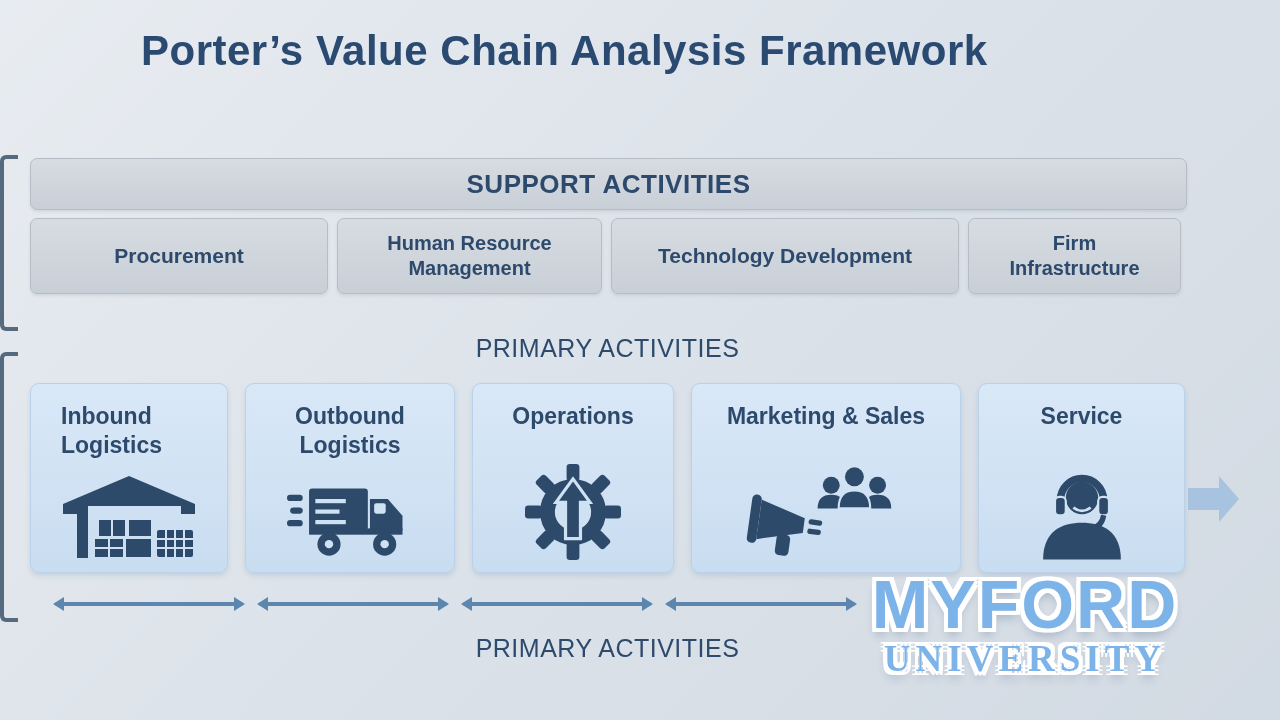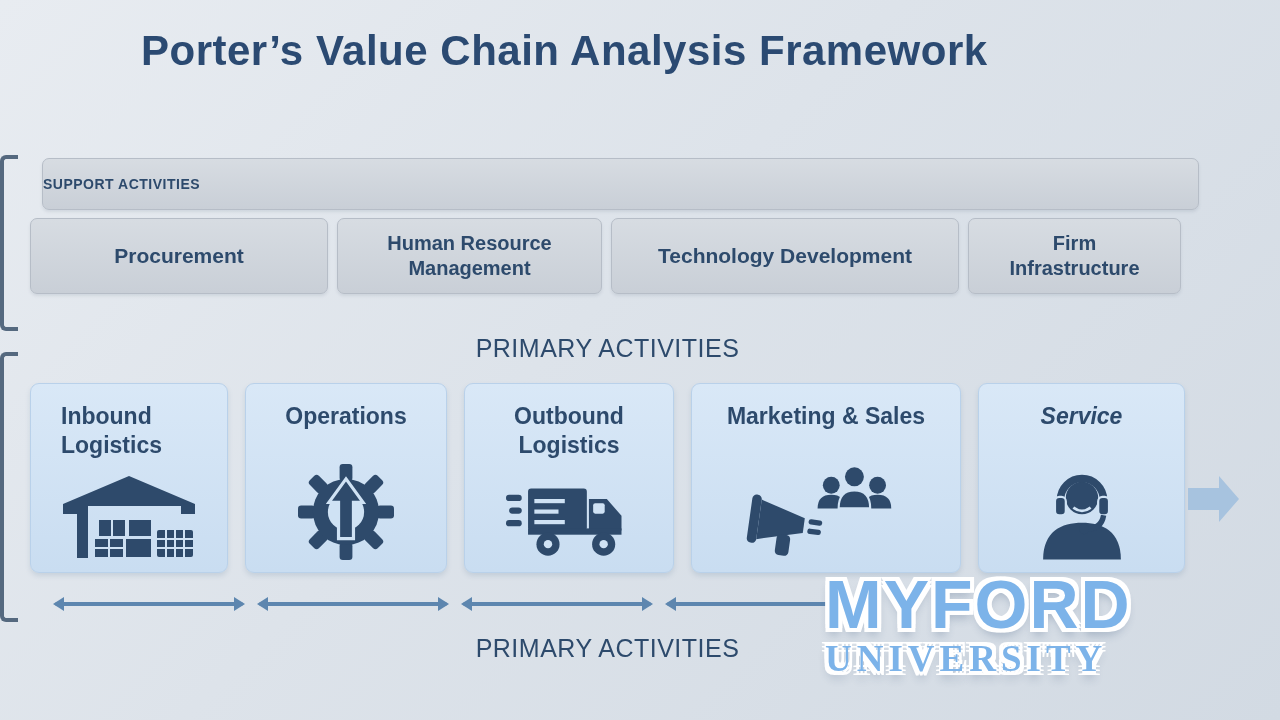--- a/index.html
+++ b/index.html
@@ -20,25 +20,25 @@
   
   .bracket{
     position:absolute;left:0;width:14px;
     border-left:4px solid #55697f;border-top:4px solid #55697f;border-bottom:4px solid #55697f;
     border-radius:6px 0 0 6px;
   }
   .bracket-support{top:155px;height:168px;}
   .bracket-primary{top:352px;height:262px;}
   
   .support-header{
-    position:absolute;left:42px;top:158px;width:1155px;height:50px;
+    position:absolute;left:30px;top:158px;width:1155px;height:50px;
     background:linear-gradient(180deg,#d7dce2,#c9cfd7);
     border:1px solid #b6bdc7;border-radius:7px;
-    display:flex;align-items:center;justify-content:flex-start;
-    font-size:14px;font-weight:700;color:#2d4a6c;letter-spacing:.5px;
+    display:flex;align-items:center;justify-content:center;
+    font-size:26px;font-weight:700;color:#2d4a6c;letter-spacing:.5px;
     box-shadow:0 2px 3px rgba(100,115,135,.15);
   }
   .support-row{
     position:absolute;left:30px;top:218px;width:1155px;height:76px;
     display:flex;gap:9px;
   }
   .sbox{
     background:linear-gradient(180deg,#d7dce2,#c9cfd7);
     border:1px solid #b6bdc7;border-radius:7px;
     display:flex;align-items:center;justify-content:center;text-align:center;
@@ -66,21 +66,21 @@
   .pbox{
     background:linear-gradient(180deg,#d9e8f7,#c9ddf1);
     border:1px solid #b9d1ea;border-radius:9px;
     display:flex;flex-direction:column;align-items:center;
     box-shadow:0 3px 5px rgba(90,120,150,.18);
   }
   .pbox-1{width:196px;}
   .pbox-2{width:200px;}
   .pbox-3{width:208px;}
   .pbox-4{width:268px;justify-content:center;}
-  .pbox-5{width:205px;font-style:italic;}
+  .pbox-5{width:205px;}
   .pbox-label{
     font-size:23px;font-weight:700;color:#2d4a6c;line-height:1.25;
     padding-top:18px;text-align:center;
   }
   .pbox-1 .pbox-label{align-self:flex-start;text-align:left;padding-left:30px;max-width:120px;}
   .pbox-3 .pbox-label{max-width:130px;}
   .pbox-icon{margin-top:auto;margin-bottom:12px;}
   .pbox-1 .pbox-icon{margin-bottom:14px;}
   
   .flow-arrow{position:absolute;left:1188px;top:473px;}
@@ -99,21 +99,21 @@
     border-color:transparent #5d86af transparent transparent;
   }
   .seg::after{
     content:"";position:absolute;right:-2px;top:50%;transform:translateY(-50%);
     width:0;height:0;border-style:solid;
     border-width:7px 0 7px 11px;
     border-color:transparent transparent transparent #5d86af;
   }
   
   .watermark{
-    position:absolute;left:825px;top:570px;width:400px;text-align:left;z-index:5;
+    position:absolute;left:825px;top:570px;width:400px;text-align:center;z-index:5;
     color:#7cb3e9;font-weight:800;
     text-shadow:
       -4px -4px 0 #fff, 4px -4px 0 #fff, -4px 4px 0 #fff, 4px 4px 0 #fff,
       0 -4px 0 #fff, 0 4px 0 #fff, -4px 0 0 #fff, 4px 0 0 #fff,
       0 7px 10px rgba(40,70,110,.3);
   }
   .watermark-line1{font-size:68px;line-height:1;letter-spacing:2px;}
   .watermark-line2{font-size:37px;line-height:1.15;letter-spacing:5px;font-family:Liberation Serif, serif;}
   .icon-fill{fill:#2e4a6b;}
   .icon-bg{fill:#cfe2f4;}
@@ -169,61 +169,61 @@
           <rect class="icon-fill" x="94" y="56" width="36" height="27" rx="2"></rect>
           <line x1="94" y1="65" x2="130" y2="65" stroke="#cfe2f4" stroke-width="2"></line>
           <line x1="94" y1="74" x2="130" y2="74" stroke="#cfe2f4" stroke-width="2"></line>
           <line x1="103" y1="56" x2="103" y2="83" stroke="#cfe2f4" stroke-width="2"></line>
           <line x1="112" y1="56" x2="112" y2="83" stroke="#cfe2f4" stroke-width="2"></line>
           <line x1="121" y1="56" x2="121" y2="83" stroke="#cfe2f4" stroke-width="2"></line>
         </g>
       </svg>
     </div>
 
+    <div class="pbox pbox-3">
+      <div class="pbox-label">Outbound Logistics</div>
+      <svg class="pbox-icon" width="126" height="80" viewBox="0 0 120 76">
+        <g class="icon-fill">
+          <rect x="0" y="14" width="15" height="6" rx="3"></rect>
+          <rect x="3" y="26" width="12" height="6" rx="3"></rect>
+          <rect x="0" y="38" width="15" height="6" rx="3"></rect>
+          <rect x="21" y="8" width="56" height="40" rx="3"></rect>
+          <polygon points="79,18 96,18 110,34 110,48 79,48"></polygon>
+          <rect x="21" y="46" width="89" height="6"></rect>
+        </g>
+        <line x1="27" y1="20" x2="56" y2="20" stroke="#cfe2f4" stroke-width="4"></line>
+        <line x1="27" y1="30" x2="50" y2="30" stroke="#cfe2f4" stroke-width="4"></line>
+        <line x1="27" y1="40" x2="56" y2="40" stroke="#cfe2f4" stroke-width="4"></line>
+        <rect x="83" y="22" width="11" height="10" rx="2" fill="#cfe2f4"></rect>
+        <circle class="icon-fill" cx="40" cy="61" r="11"></circle>
+        <circle class="icon-bg" cx="40" cy="61" r="4"></circle>
+        <circle class="icon-fill" cx="93" cy="61" r="11"></circle>
+        <circle class="icon-bg" cx="93" cy="61" r="4"></circle>
+      </svg>
+    </div>
+
     <div class="pbox pbox-2">
       <div class="pbox-label">Operations</div>
       <svg class="pbox-icon" width="96" height="96" viewBox="0 0 90 90">
         <g class="icon-fill">
           <rect x="39" y="0" width="12" height="16" rx="3"></rect>
           <rect x="39" y="0" width="12" height="16" rx="3" transform="rotate(45 45 45)"></rect>
           <rect x="39" y="0" width="12" height="16" rx="3" transform="rotate(90 45 45)"></rect>
           <rect x="39" y="0" width="12" height="16" rx="3" transform="rotate(135 45 45)"></rect>
           <rect x="39" y="0" width="12" height="16" rx="3" transform="rotate(180 45 45)"></rect>
           <rect x="39" y="0" width="12" height="16" rx="3" transform="rotate(225 45 45)"></rect>
           <rect x="39" y="0" width="12" height="16" rx="3" transform="rotate(270 45 45)"></rect>
           <rect x="39" y="0" width="12" height="16" rx="3" transform="rotate(315 45 45)"></rect>
           <circle cx="45" cy="45" r="31"></circle>
         </g>
         <circle class="icon-bg" cx="45" cy="45" r="17"></circle>
         <polygon class="icon-fill" points="45,14 61,36 52,36 52,70 38,70 38,36 29,36" stroke="#cfe2f4" stroke-width="3"></polygon>
       </svg>
     </div>
 
-    <div class="pbox pbox-3">
-      <div class="pbox-label">Outbound Logistics</div>
-      <svg class="pbox-icon" width="126" height="80" viewBox="0 0 120 76">
-        <g class="icon-fill">
-          <rect x="0" y="14" width="15" height="6" rx="3"></rect>
-          <rect x="3" y="26" width="12" height="6" rx="3"></rect>
-          <rect x="0" y="38" width="15" height="6" rx="3"></rect>
-          <rect x="21" y="8" width="56" height="40" rx="3"></rect>
-          <polygon points="79,18 96,18 110,34 110,48 79,48"></polygon>
-          <rect x="21" y="46" width="89" height="6"></rect>
-        </g>
-        <line x1="27" y1="20" x2="56" y2="20" stroke="#cfe2f4" stroke-width="4"></line>
-        <line x1="27" y1="30" x2="50" y2="30" stroke="#cfe2f4" stroke-width="4"></line>
-        <line x1="27" y1="40" x2="56" y2="40" stroke="#cfe2f4" stroke-width="4"></line>
-        <rect x="83" y="22" width="11" height="10" rx="2" fill="#cfe2f4"></rect>
-        <circle class="icon-fill" cx="40" cy="61" r="11"></circle>
-        <circle class="icon-bg" cx="40" cy="61" r="4"></circle>
-        <circle class="icon-fill" cx="93" cy="61" r="11"></circle>
-        <circle class="icon-bg" cx="93" cy="61" r="4"></circle>
-      </svg>
-    </div>
-
     <div class="pbox pbox-4">
       <div class="pbox-label">Marketing &amp; Sales</div>
       <svg class="pbox-icon" width="168" height="100" viewBox="0 0 150 95">
         <g class="icon-fill">
           <circle cx="80" cy="24" r="8"></circle>
           <path d="M67,46 Q67,33 80,33 Q93,33 93,46 Z"></path>
           <circle cx="124" cy="24" r="8"></circle>
           <path d="M111,46 Q111,33 124,33 Q137,33 137,46 Z"></path>
           <circle cx="102" cy="16" r="9"></circle>
           <path d="M87,46 Q87,29 102,29 Q117,29 117,46 Z" stroke="#cfe2f4" stroke-width="2"></path>

